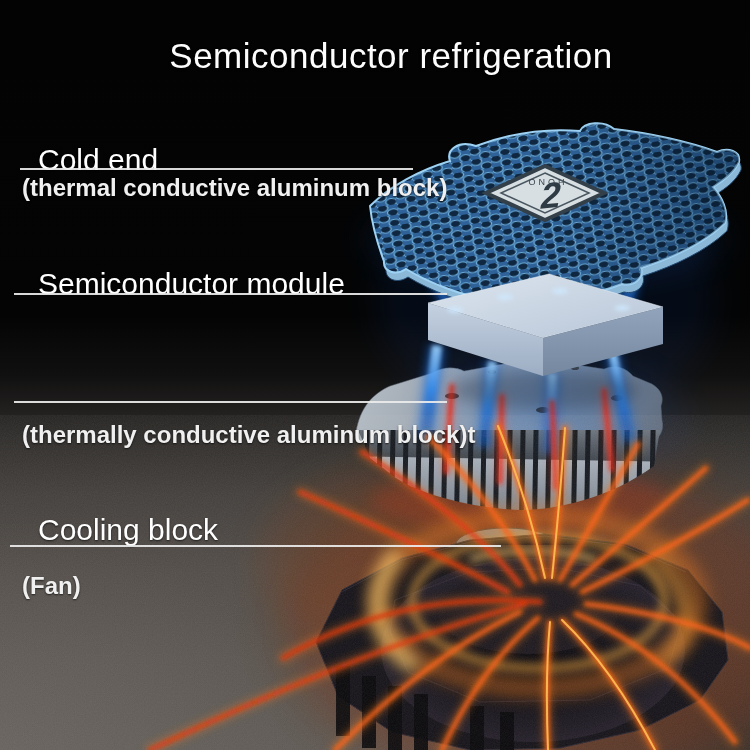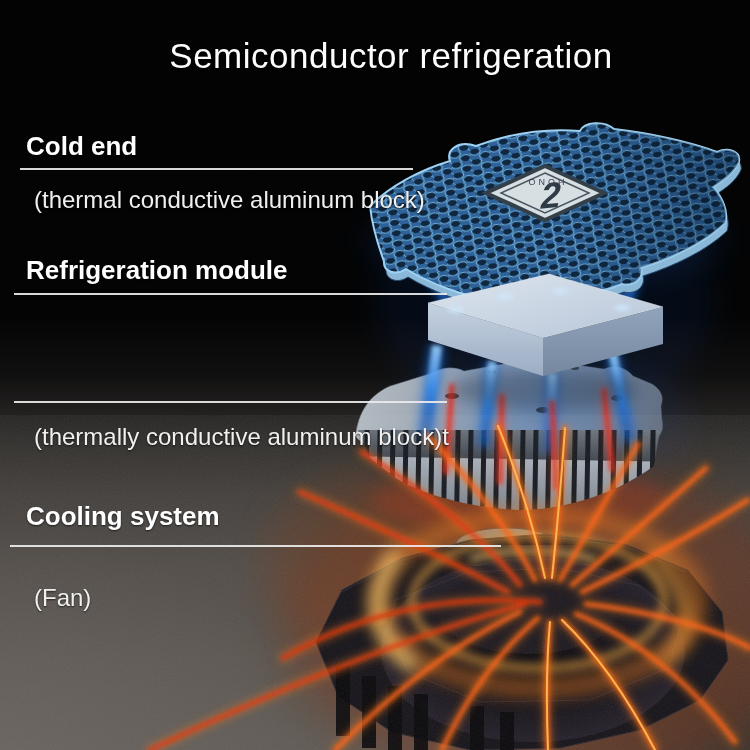--- a/index.html
+++ b/index.html
@@ -12,33 +12,33 @@
       radial-gradient(ellipse 430px 330px at 0% 100%, rgba(122,117,112,0.30), rgba(0,0,0,0) 70%),
       linear-gradient(180deg,#030303 0%,#040404 42%,#111010 50%,#2d2b29 58%,#423e3b 66%,#504b47 76%,#59544f 88%,#5e5954 100%);
   }
   .art{position:absolute;inset:0;width:750px;height:750px;}
   .title{
     position:absolute;top:36px;left:16px;width:750px;text-align:center;
     font-size:35px;color:#fdfdfd;letter-spacing:0.5px;
     text-shadow:0 1px 3px rgba(0,0,0,.7);
   }
   .head{
-    position:absolute;left:22px;margin:4px;font-weight:700;
-    font-size:26px;color:#ffffff;text-shadow:0 1px 2px rgba(0,0,0,.65);
+    position:absolute;left:22px;margin:16px;font-weight:400;
+    font-size:30px;color:#ffffff;text-shadow:0 1px 2px rgba(0,0,0,.65);
   }
   .sub{
-    position:absolute;left:22px;margin:12px;font-weight:400;
+    position:absolute;left:22px;margin:0;font-weight:700;
     font-size:24px;color:#f0f0f0;text-shadow:0 1px 2px rgba(0,0,0,.65);
   }
   .rule{
     position:absolute;height:2px;background:rgba(235,235,235,0.92);
   }
   .h1{top:127px}.r1{top:168px;left:20px;width:393px}.s1{top:174px}
   .h2{top:251px}.r2{top:293px;left:14px;width:433px}.s2{top:299px}
-  .h3{top:361px}.r3{top:401px;left:14px;width:433px}.s3{top:411px}
+  .h3{top:361px}.r3{top:401px;left:14px;width:433px}.s3{top:421px}
   .h4{top:497px}.r4{top:545px;left:10px;width:491px}.s4{top:572px}
 </style>
 </head>
 <body>
 
 <div class="stage">
 
   <svg class="art" viewBox="0 0 750 750" xmlns="http://www.w3.org/2000/svg">
     <defs>
       <filter id="b2" x="-60%" y="-60%" width="220%" height="220%">
@@ -282,23 +282,23 @@
 
     <rect x="0" y="415" width="750" height="335" filter="url(#lt)"></rect>
   </svg>
 
   <div class="title">Semiconductor refrigeration</div>
 
   <p class="head h1">Cold end</p>
   <div class="rule r1"></div>
   <p class="sub s1">(thermal conductive aluminum block)</p>
 
-  <p class="head h2">Refrigeration module</p>
+  <p class="head h2">Semiconductor module</p>
   <div class="rule r2"></div>
 
   <div class="rule r3"></div>
   <p class="sub s3">(thermally conductive aluminum block)t</p>
 
-  <p class="head h4">Cooling system</p>
+  <p class="head h4">Cooling block</p>
   <div class="rule r4"></div>
   <p class="sub s4">(Fan)</p>
 
 </div>
 
 </body></html>

